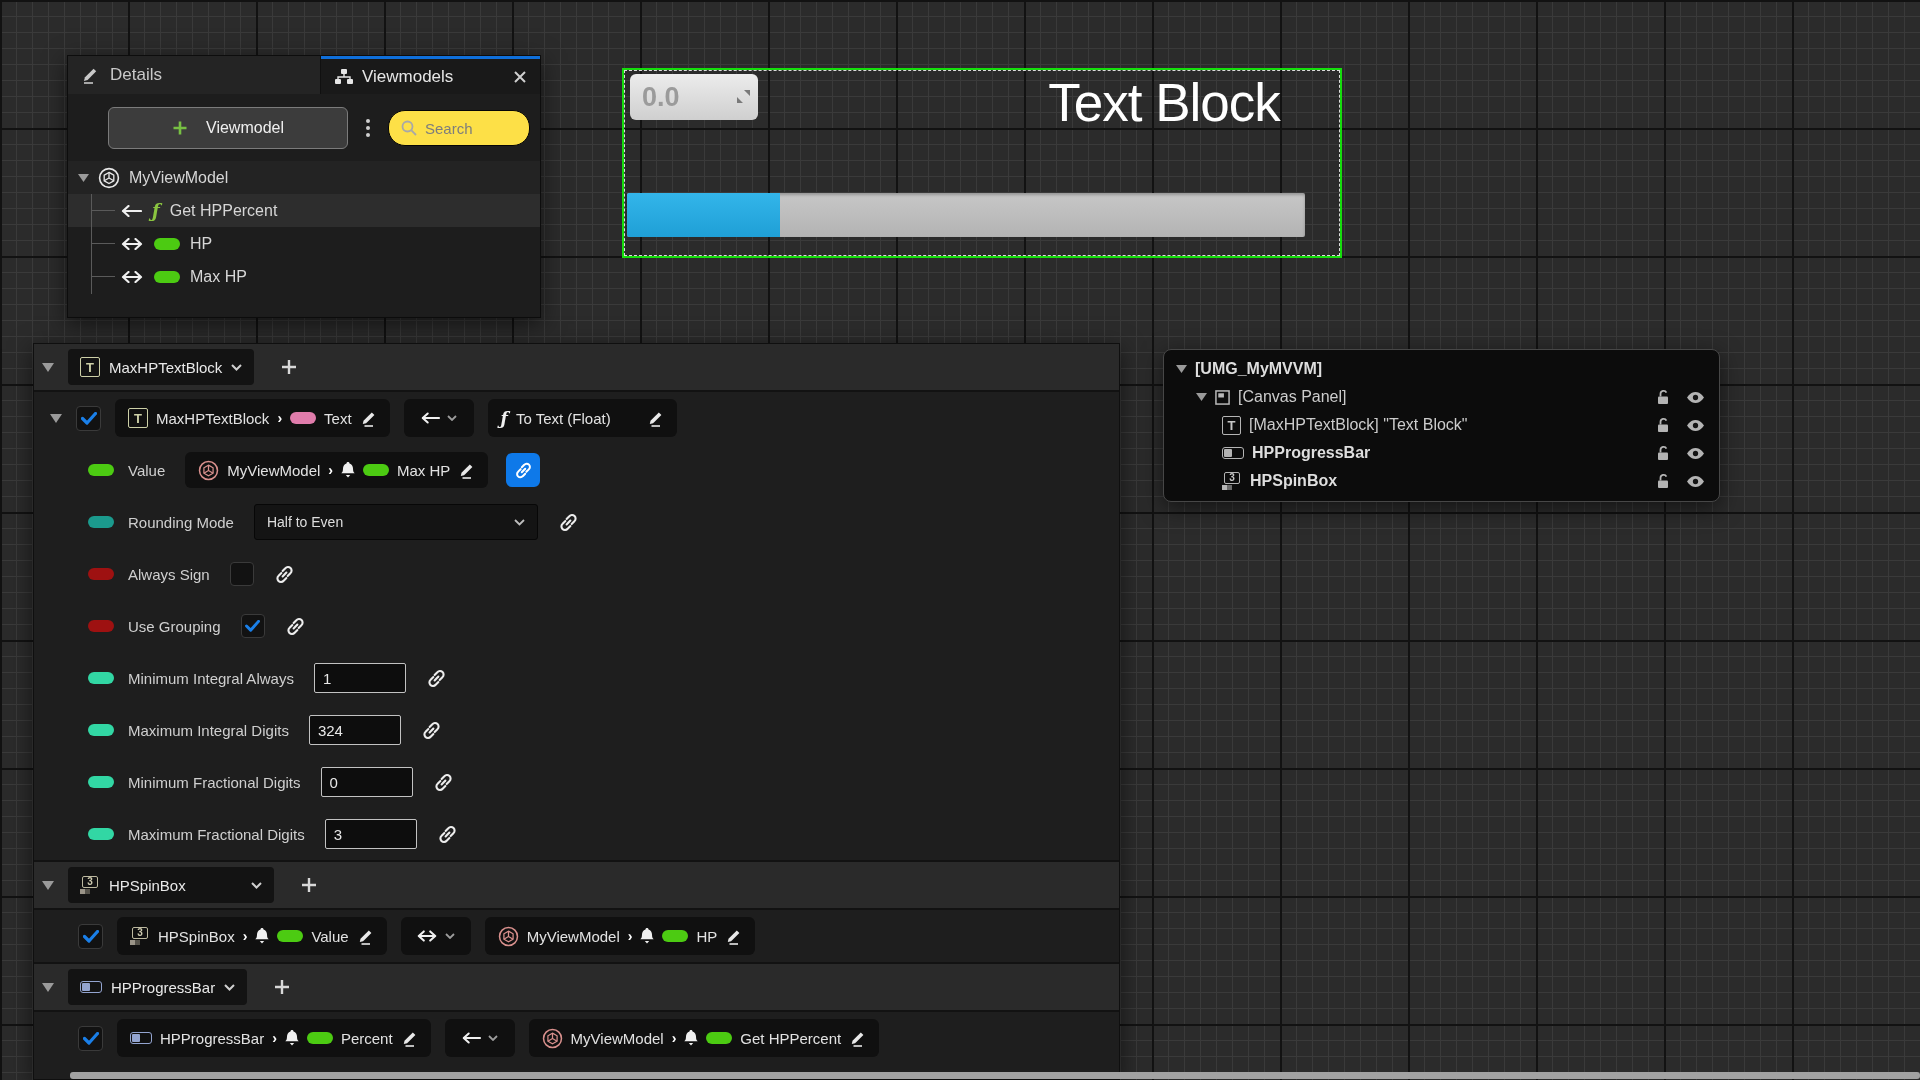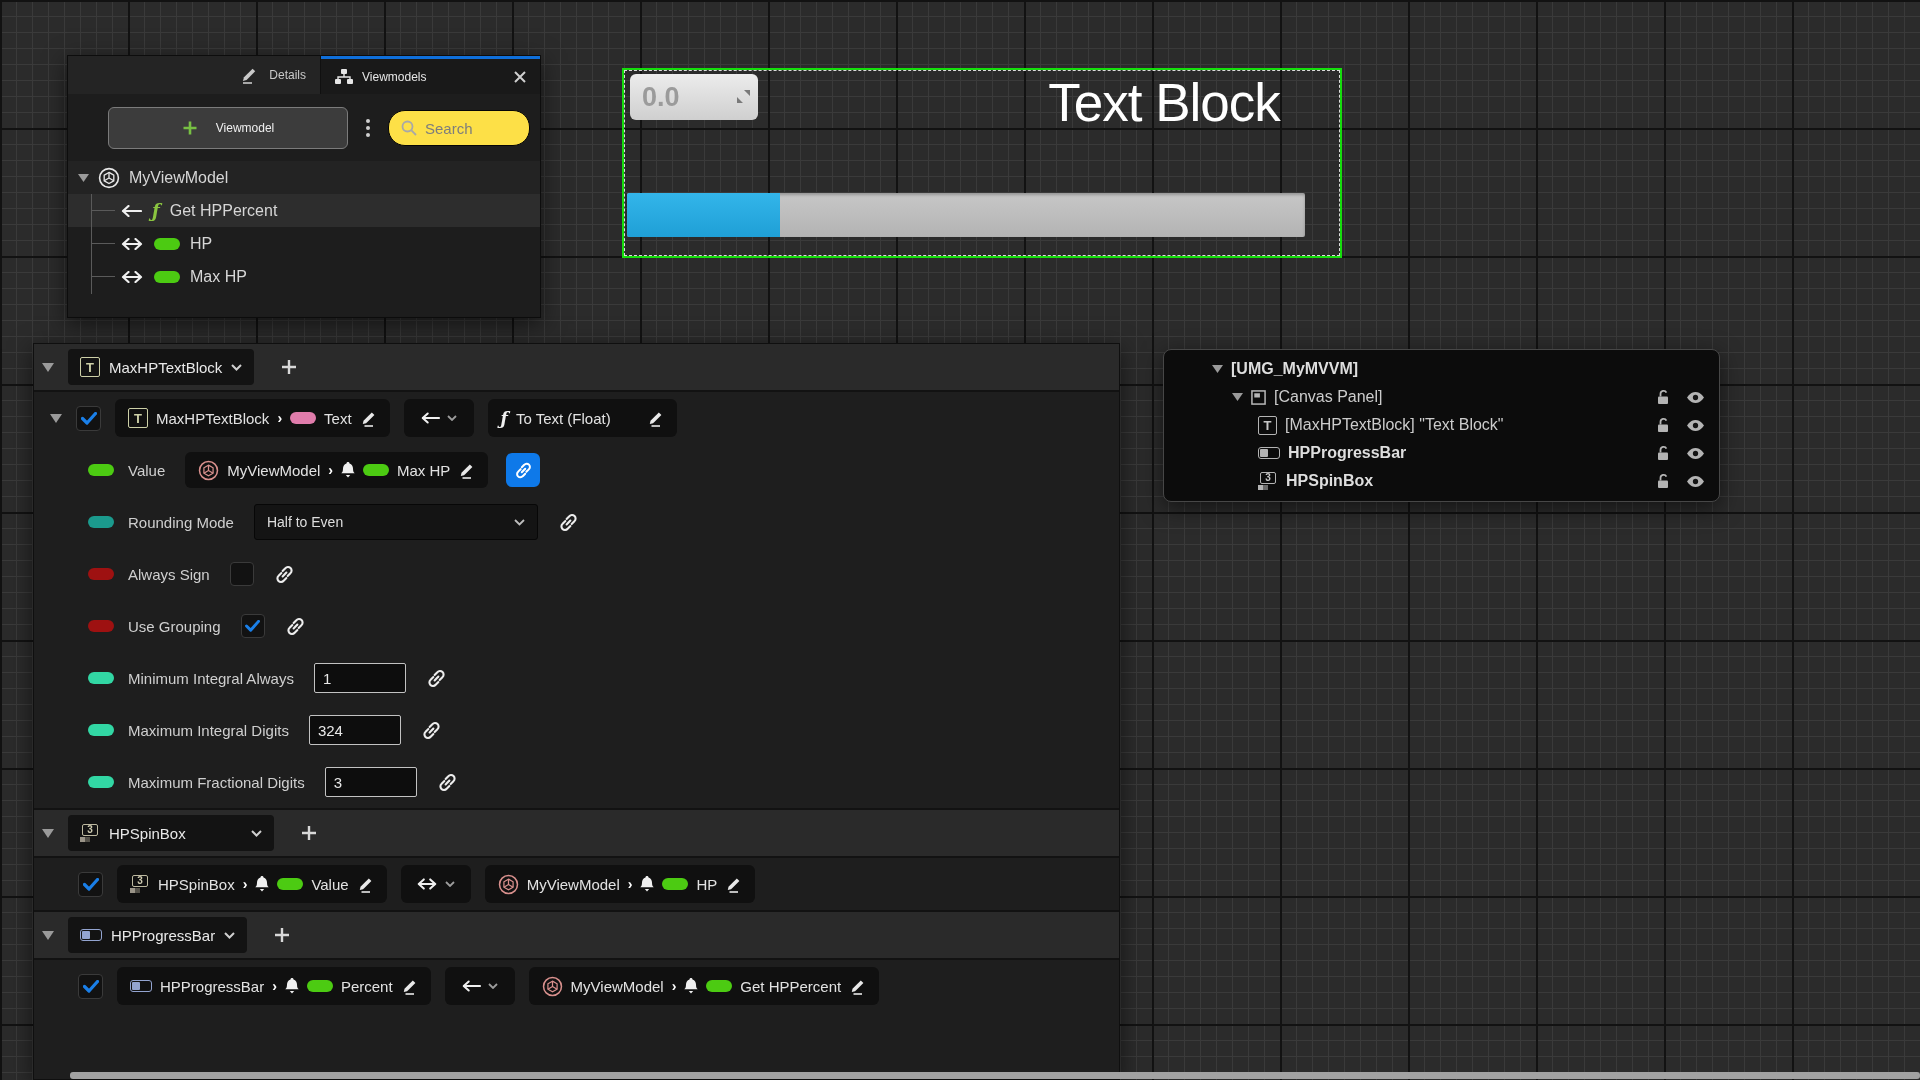--- a/index.html
+++ b/index.html
@@ -11,27 +11,27 @@
       linear-gradient(to bottom,#121212 2px,transparent 2px),
       linear-gradient(to right,#3a3a3a 1px,transparent 1px),
       linear-gradient(to bottom,#3a3a3a 1px,transparent 1px);
     background-size:128px 128px,128px 128px,16px 16px,16px 16px;}
   .panel{position:absolute;box-shadow:0 6px 22px rgba(0,0,0,.55);}
   svg{display:block;}
 
   
   .vm-panel{left:67px;top:55px;width:472px;height:261px;background:#1d1d1d;border:1px solid #0d0d0d;}
   .vm-tabs{display:flex;height:38px;}
-  .vm-tab{display:flex;align-items:center;gap:9px;padding:0 14px;font-size:12px;color:#c9c9c9;justify-content:flex-end;}
+  .vm-tab{display:flex;align-items:center;gap:9px;padding:0 14px;font-size:17px;color:#c9c9c9;}
   .vm-tab.inactive{flex:0 0 224px;background:#242424;border-right:1px solid #101010;}
   .vm-tab.active{flex:1;background:#191919;border-top:3px solid #0f6fda;color:#e6e6e6;}
   .vm-tab .spacer{flex:1;}
   .vm-toolbar{display:flex;align-items:center;padding:13px 10px 0 40px;gap:12px;}
   .btn-add-vm{display:flex;align-items:center;justify-content:center;gap:18px;width:238px;height:40px;
-    background:#3c3c3c;border:1px solid #7b7b7b;border-radius:6px;color:#efefef;font-size:12px;}
+    background:#3c3c3c;border:1px solid #7b7b7b;border-radius:6px;color:#efefef;font-size:16px;}
   .kebab{display:flex;flex-direction:column;gap:3px;padding:4px 6px;}
   .kebab i{width:4px;height:4px;border-radius:50%;background:#cfcfcf;}
   .search-box{display:flex;align-items:center;gap:8px;height:34px;flex:1;background:#fde047;
     border:1px solid #050505;border-radius:17px;padding:0 12px;color:#7d7d7d;font-size:15px;}
   .vm-tree{position:relative;margin-top:12px;}
   .vm-row{display:flex;align-items:center;height:33px;font-size:16px;color:#d6d6d6;}
   .vm-row.root{padding-left:10px;gap:9px;background:#232323;}
   .vm-row.child{padding-left:52px;gap:10px;}
   .vm-row.hl{background:#2d2d2d;}
   .tree-guides{position:absolute;left:23px;top:33px;width:30px;height:116px;pointer-events:none;}
@@ -87,21 +87,21 @@
     color:#cdc9ae;font-size:10px;font-weight:700;display:flex;align-items:center;justify-content:center;box-sizing:border-box;}
   .sb-icon .bar{position:absolute;left:0;bottom:1px;width:10px;height:5px;background:linear-gradient(90deg,#9a9488 50%,#55524a 50%);}
   .pb-icon{position:relative;width:22px;height:12px;border:1.5px solid #93a4d0;border-radius:3px;box-sizing:border-box;flex:0 0 auto;}
   .pb-icon i{position:absolute;left:1px;top:1px;bottom:1px;width:42%;background:#93a4d0;border-radius:1px;}
   .gray .box,.gray{border-color:#b4b4b4!important;color:#c6c6c6!important;}
   .gray .bar{background:linear-gradient(90deg,#b4b4b4 50%,#6a6a6a 50%)!important;}
   .pb-icon.gray i{background:#b4b4b4;}
 
   
   .hier-panel{left:1163px;top:349px;width:557px;height:153px;background:#0c0c0c;border:1px solid #474747;border-radius:8px;
-    box-sizing:border-box;padding-top:5px;padding-left:36px;}
+    box-sizing:border-box;padding-top:5px;}
   .hier-row{display:flex;align-items:center;height:28px;color:#cccccc;font-size:16px;gap:8px;padding-right:14px;}
   .hier-row .lbl{white-space:nowrap;}
   .hier-row .bold{font-weight:700;color:#dedede;}
   .hier-icons{margin-left:auto;display:flex;align-items:center;gap:16px;}
 
   .hscroll{position:absolute;left:70px;right:0;bottom:1px;height:7px;background:#a2a2a2;border-radius:3px;}
 </style>
 </head>
 <body>
 
@@ -403,20 +403,32 @@
       <input class="ue-input" value="324" style="">
       <span class="link-plain">
         <svg width="21" height="21" viewBox="0 0 20 20" fill="none" stroke="#ededed" stroke-width="2" stroke-linecap="round">
             <path d="M8.2 11.8l3.6-3.6"></path>
             <path d="M7 8.6l-2.6 2.6a3.4 3.4 0 104.8 4.8l2.6-2.6"></path>
             <path d="M13 11.4l2.6-2.6a3.4 3.4 0 10-4.8-4.8L8.2 6.6"></path>
           </svg>
       </span>
     </div>
 
+    <div class="arg-row">
+      <span class="pill" style="background:#32d7a4;"></span>
+      <span class="arg-label">Minimum Fractional Digits</span>
+      <input class="ue-input" value="0" style="">
+      <span class="link-plain">
+        <svg width="21" height="21" viewBox="0 0 20 20" fill="none" stroke="#ededed" stroke-width="2" stroke-linecap="round">
+            <path d="M8.2 11.8l3.6-3.6"></path>
+            <path d="M7 8.6l-2.6 2.6a3.4 3.4 0 104.8 4.8l2.6-2.6"></path>
+            <path d="M13 11.4l2.6-2.6a3.4 3.4 0 10-4.8-4.8L8.2 6.6"></path>
+          </svg>
+      </span>
+    </div>
 
     <div class="arg-row">
       <span class="pill" style="background:#32d7a4;"></span>
       <span class="arg-label">Maximum Fractional Digits</span>
       <input class="ue-input" value="3" style="">
       <span class="link-plain">
         <svg width="21" height="21" viewBox="0 0 20 20" fill="none" stroke="#ededed" stroke-width="2" stroke-linecap="round">
             <path d="M8.2 11.8l3.6-3.6"></path>
             <path d="M7 8.6l-2.6 2.6a3.4 3.4 0 104.8 4.8l2.6-2.6"></path>
             <path d="M13 11.4l2.6-2.6a3.4 3.4 0 10-4.8-4.8L8.2 6.6"></path>

